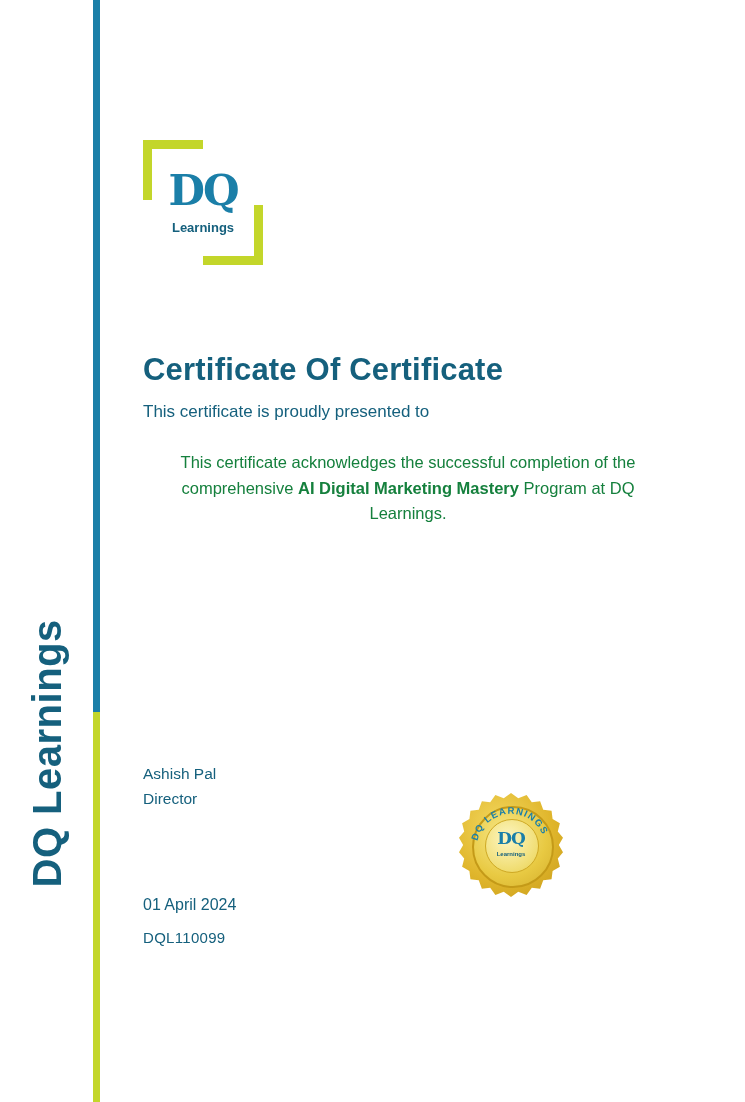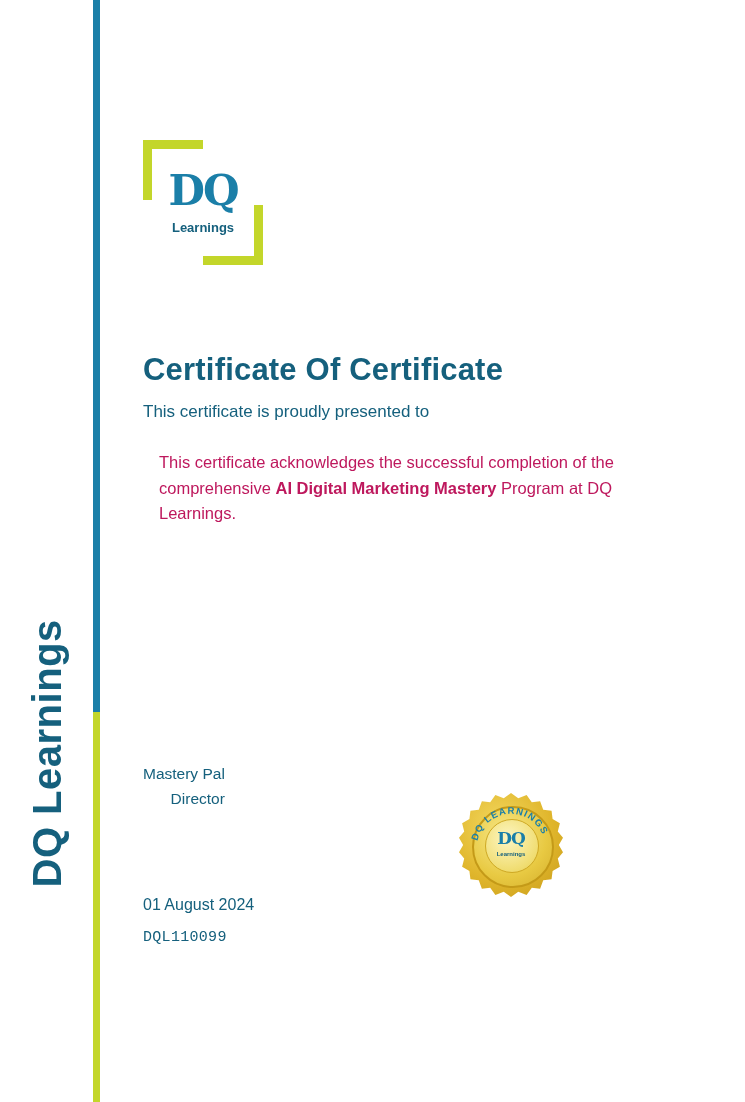--- a/index.html
+++ b/index.html
@@ -142,55 +142,55 @@
     font-style: italic;
     font-weight: bold;
     font-size: 38px;
     color: #15607d;
     margin: 0 0 28px 0;
     letter-spacing: 0.5px;
   }
   .body-text {
     font-size: 16.5px;
     line-height: 1.55;
-    color: #be185d;
+    color: #15803d;
     margin: 16px;
     max-width: 515px;
+    text-align: center;
   }
   .body-text b {
     font-weight: bold;
   }
 
   
   .signer {
     position: absolute;
     left: 143px;
     top: 762px;
     font-size: 15.5px;
     line-height: 1.6;
     color: #15607d;
   }
   .signer .name { display: block; }
-  .signer .role { display: block; text-align: right; }
+  .signer .role { display: block; }
 
   .issue-date {
     position: absolute;
     left: 143px;
     top: 896px;
     font-size: 16px;
     color: #15607d;
   }
   .cert-id {
     position: absolute;
     left: 143px;
     top: 929px;
     font-size: 15px;
     color: #15607d;
     letter-spacing: 0.3px;
-    font-family: Liberation Mono, monospace;
   }
 
   
   .seal {
     position: absolute;
     left: 459px;
     top: 793px;
     width: 104px;
     height: 104px;
   }
@@ -283,25 +283,25 @@
     <div class="logo-word">Learnings</div>
   </div>
 
   <div class="content">
     <h1 class="title">Certificate Of Certificate</h1>
     <p class="subtitle">This certificate is proudly presented to</p>
     <p class="body-text"><span>This certificate acknowledges the successful completion of the comprehensive </span><b>AI Digital Marketing Mastery</b><span> Program at DQ Learnings.</span></p>
   </div>
 
   <div class="signer">
-    <span class="name">Mastery Pal</span>
+    <span class="name">Ashish Pal</span>
     <span class="role">Director</span>
   </div>
 
-  <div class="issue-date">01 August 2024</div>
+  <div class="issue-date">01 April 2024</div>
   <div class="cert-id">DQL110099</div>
 
   <div class="seal">
     <div class="seal-burst"></div>
     <div class="seal-ring"></div>
     <div class="seal-inner"></div>
     <svg class="seal-arc" viewBox="0 0 104 104">
       <defs>
         <path id="arcpath" d="M 18,58 A 34,34 0 0 1 86,52" fill="none"></path>
       </defs>

